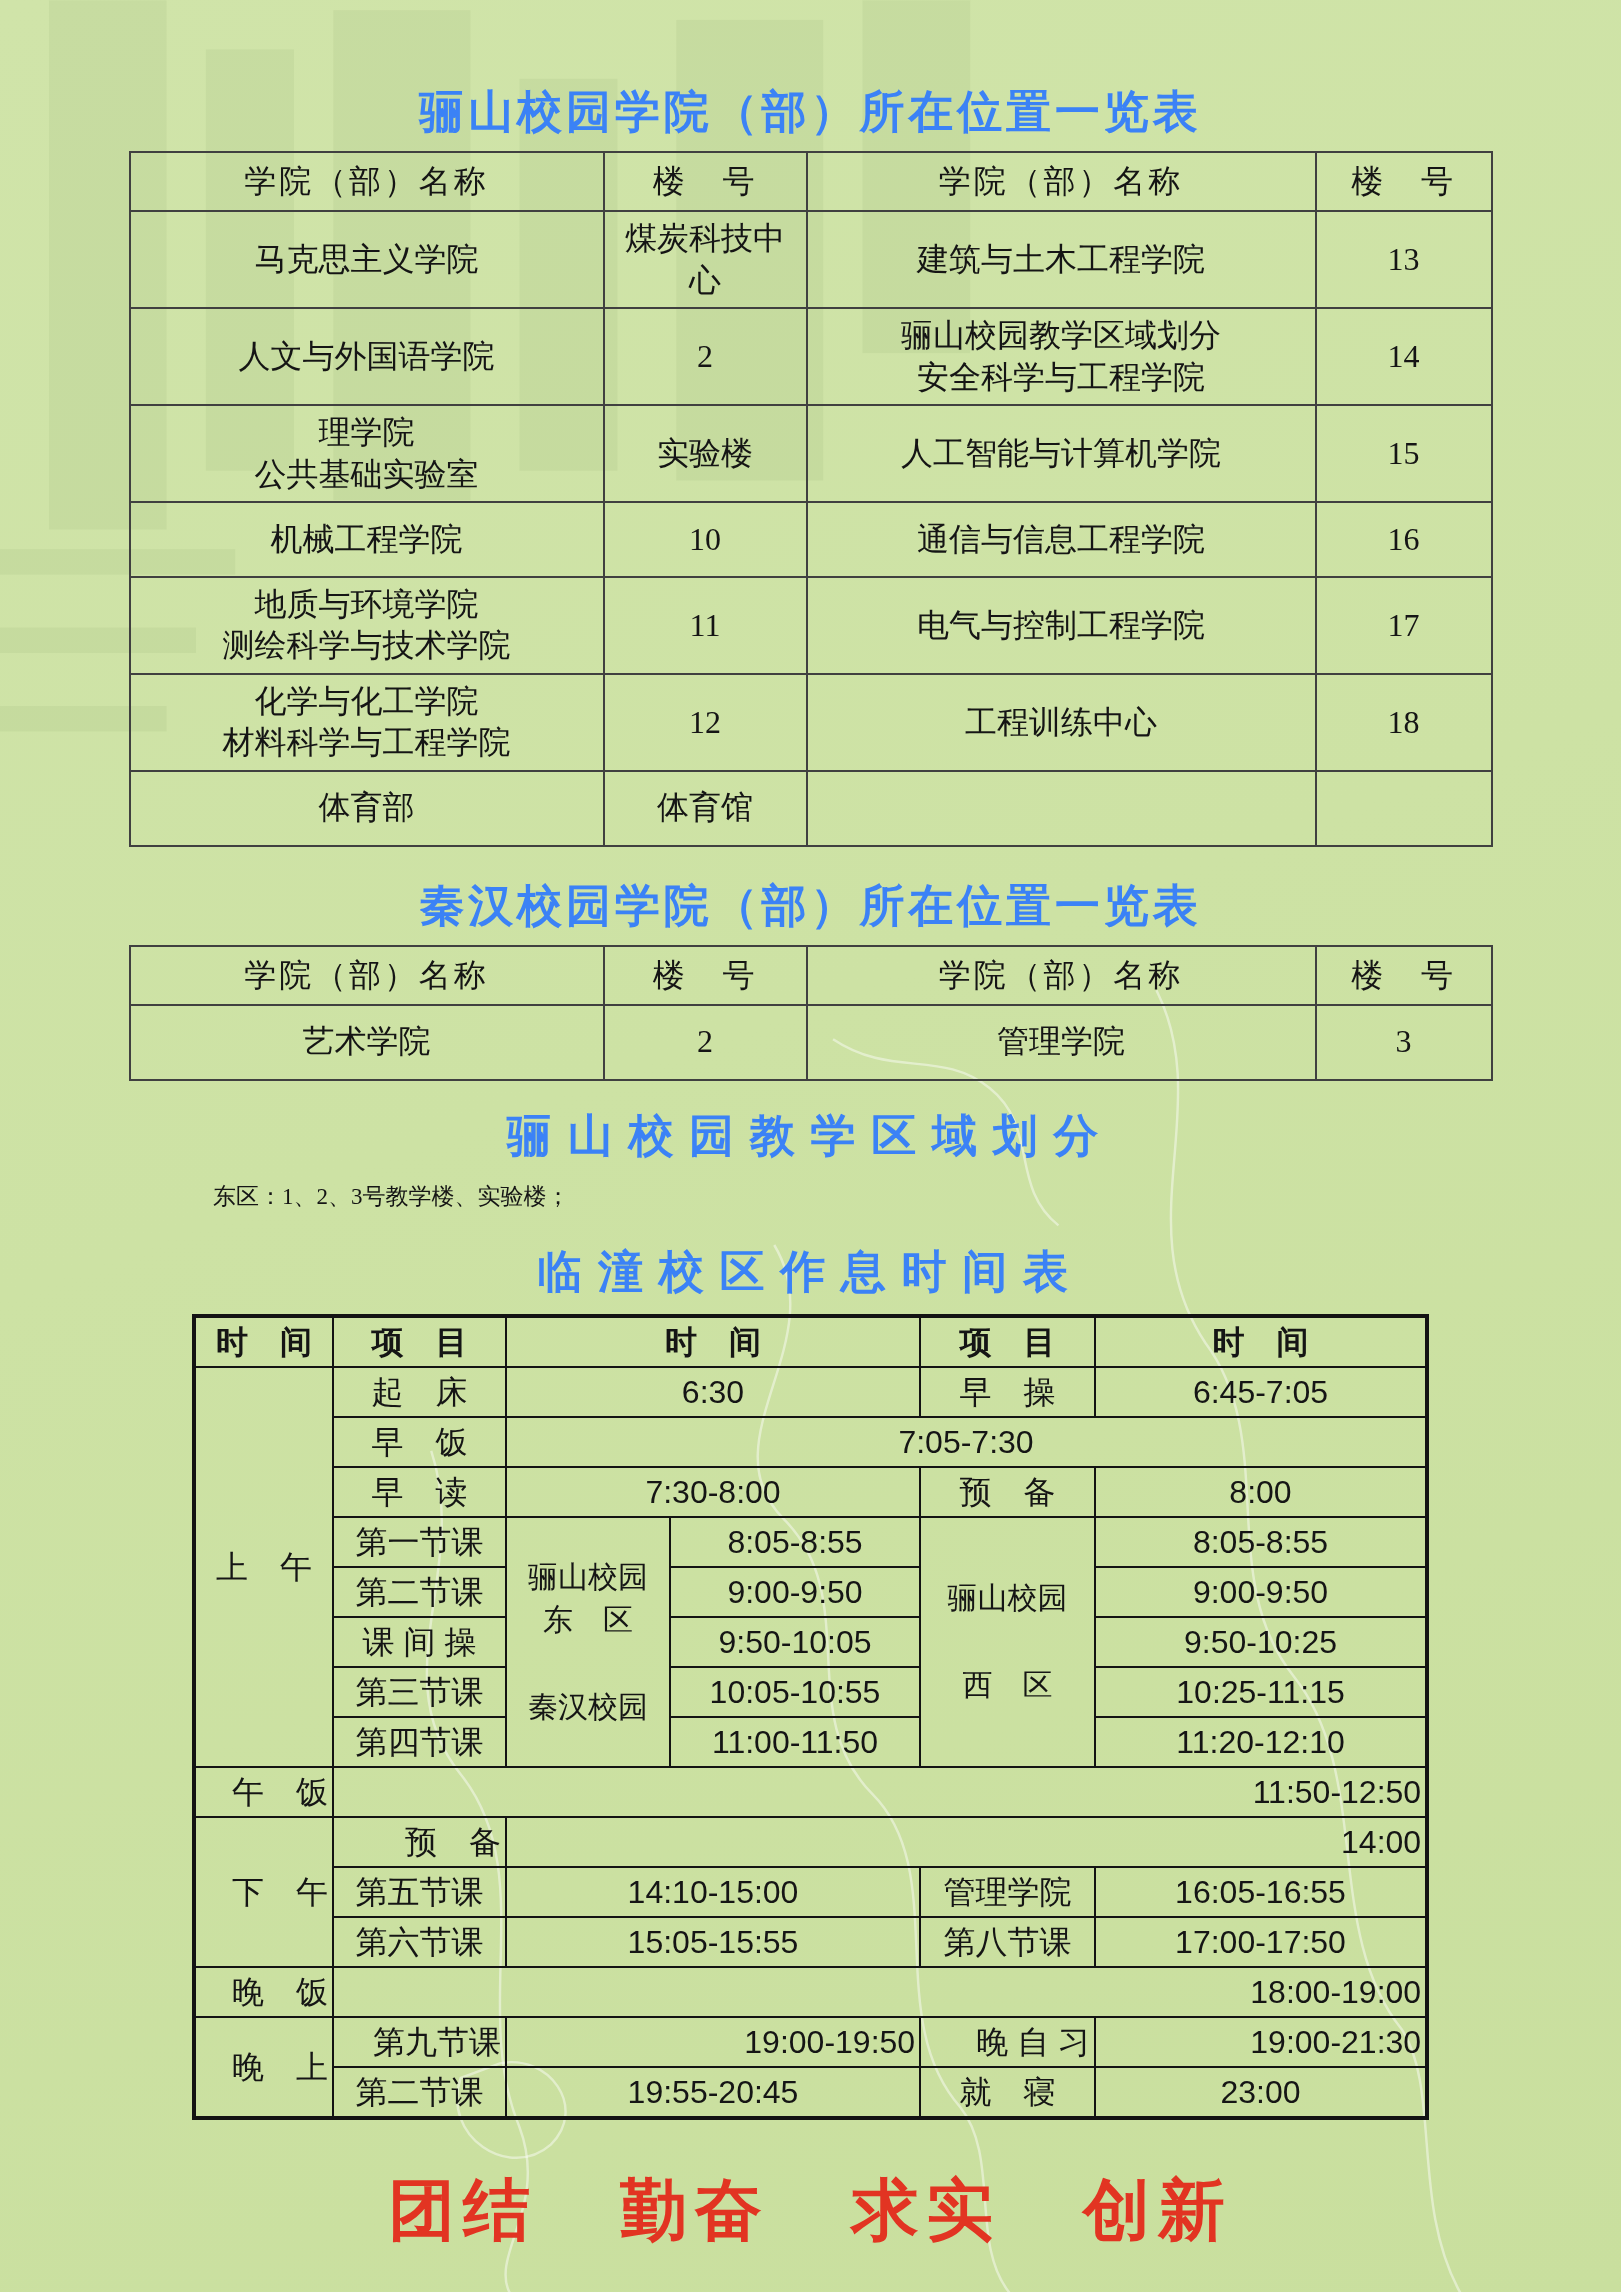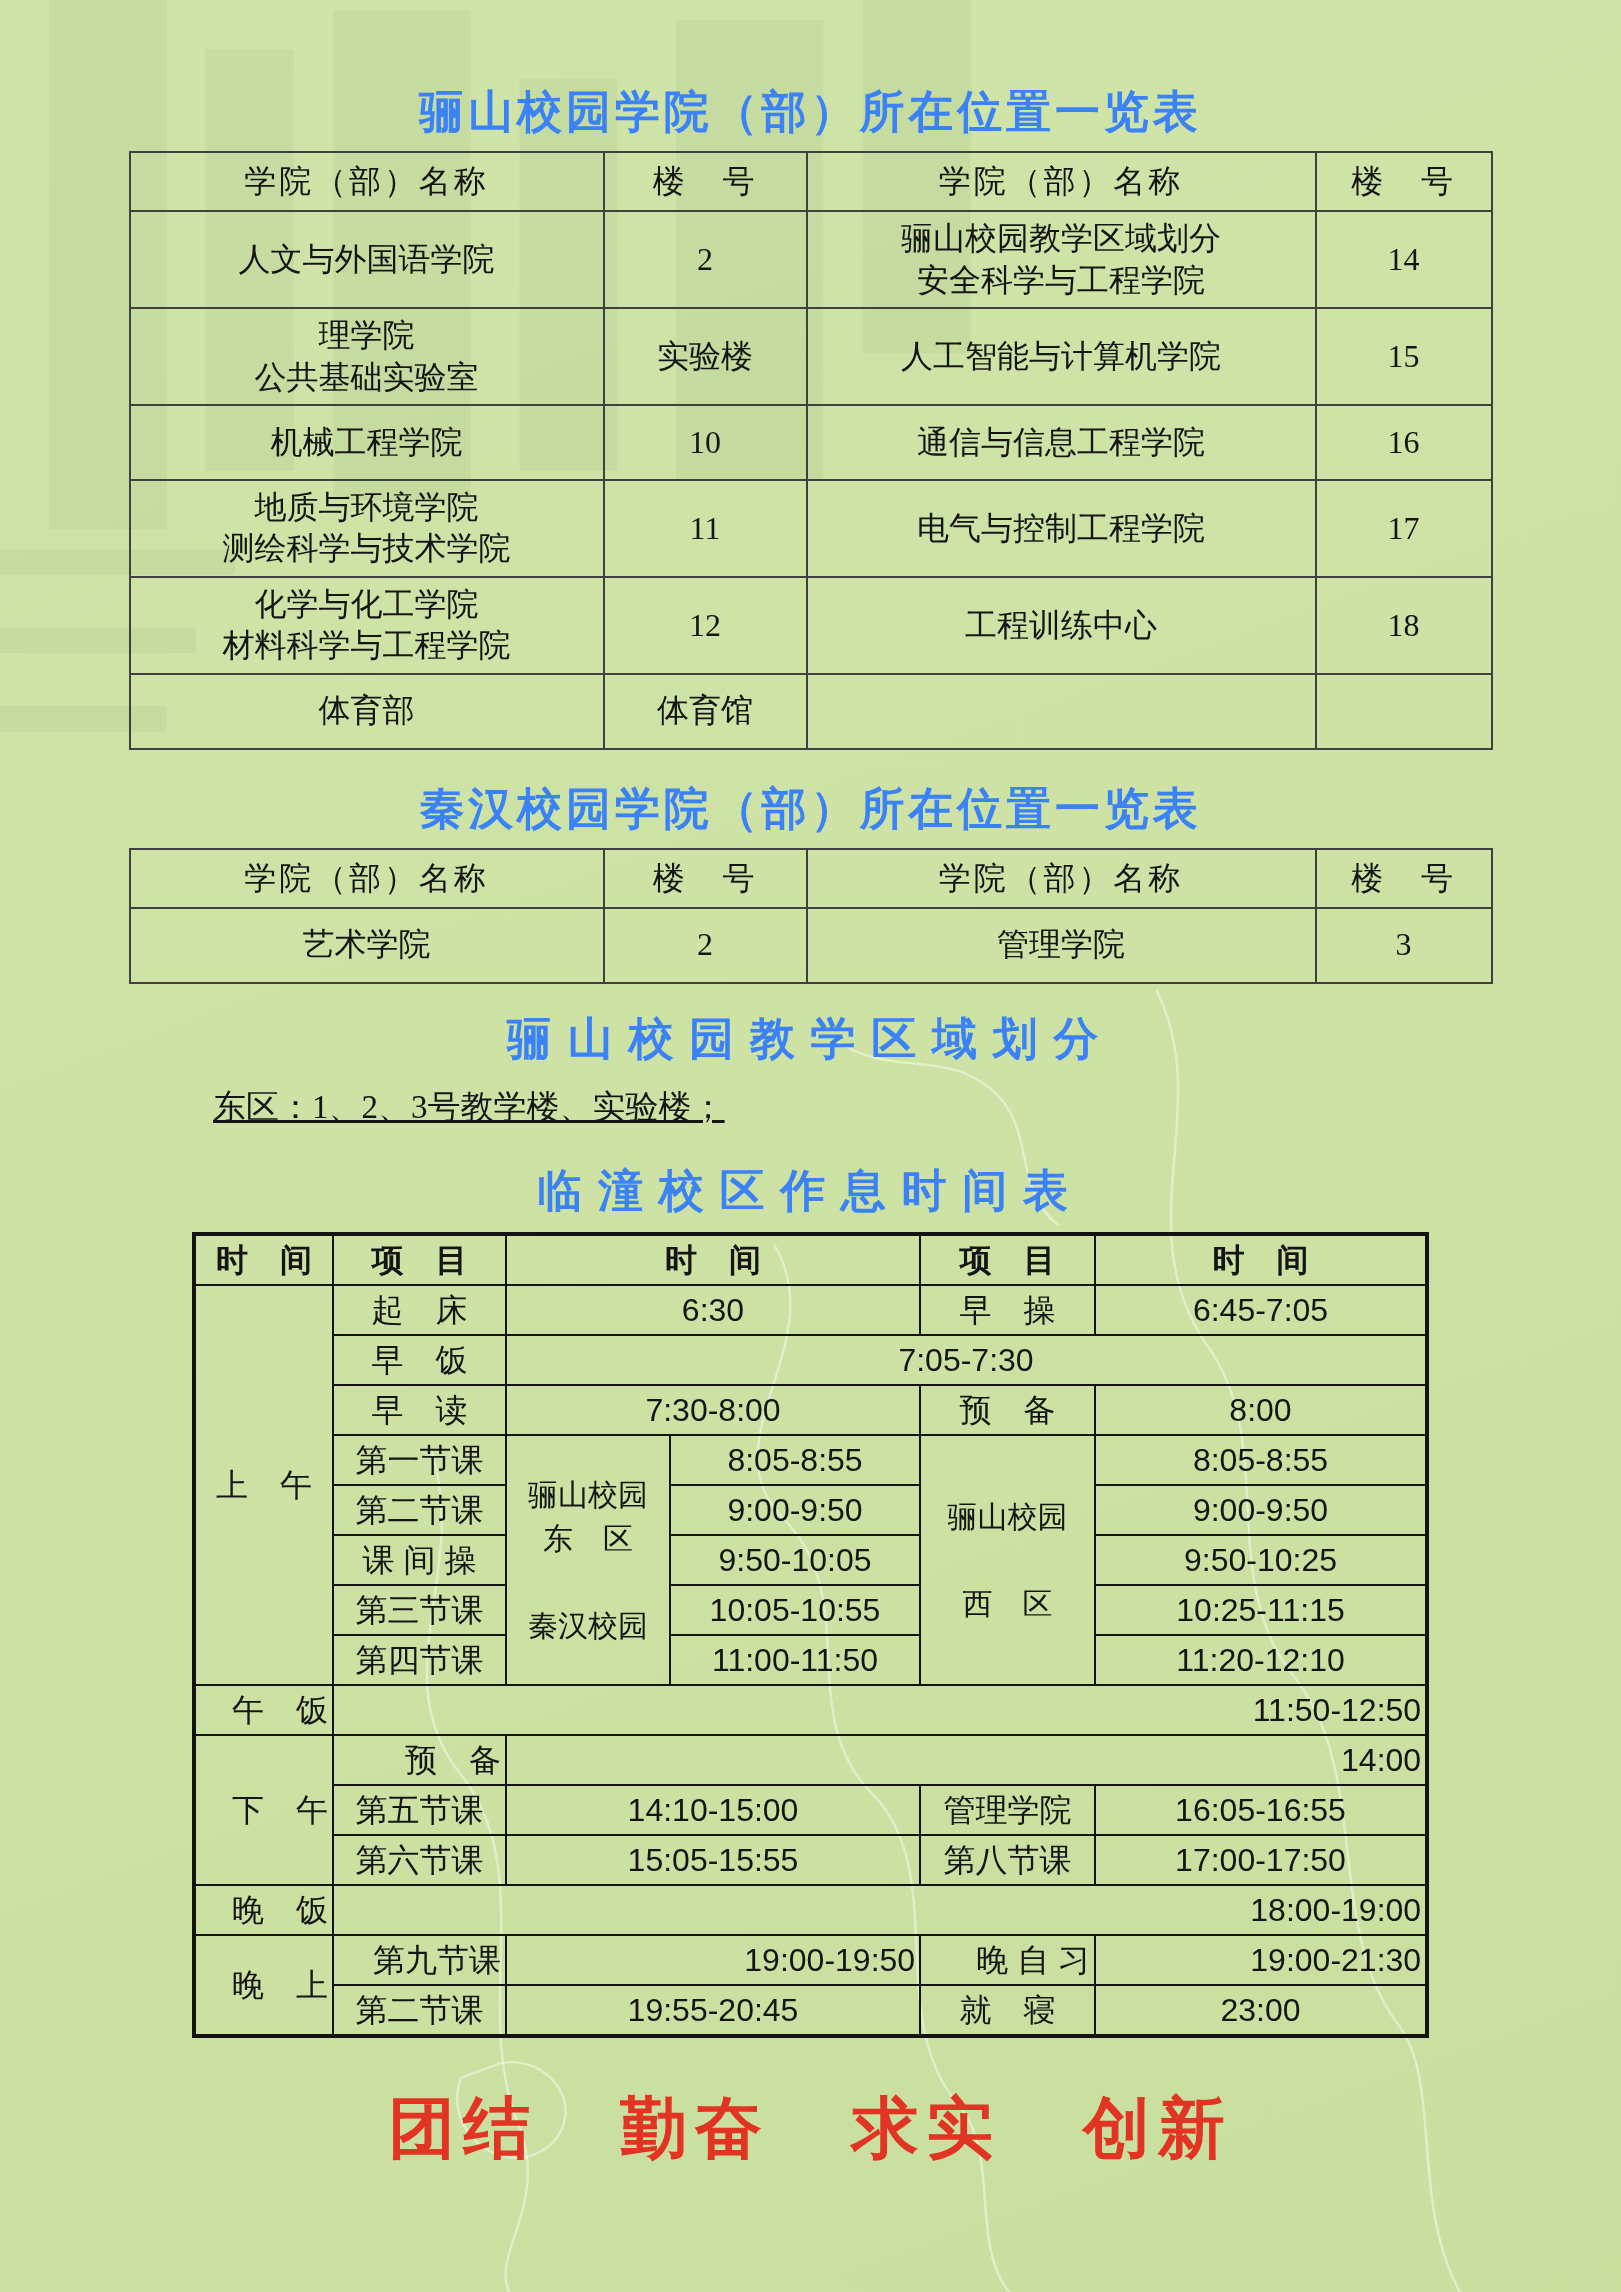--- a/index.html
+++ b/index.html
@@ -23,21 +23,21 @@
   table{border-collapse:collapse;table-layout:fixed;background:transparent;}
   .loc-table{width:1362px;border:2.9px solid #131313;font-size:32px;margin-top:13.7px;}
   .loc-table th,.loc-table td{
     border:2px solid #404040;text-align:center;vertical-align:middle;
     padding:5.9px 5.9px;line-height:1.3;
   }
   .loc-table th{height:45px;font-weight:normal;letter-spacing:2.9px;}
   .loc-table tbody td{height:61px;}
   .ml{white-space:pre-line;}
 
-  .zones{width:1234px;text-align:left;font-size:33px;line-height:1.55;margin-top:11.8px;padding-left:19.6px;box-sizing:border-box;text-decoration:underline;}
+  .zones{width:1234px;text-align:left;font-size:23px;line-height:1.55;margin-top:11.8px;padding-left:19.6px;box-sizing:border-box;}
   .zones .zl{margin:5.9px 0;}
 
   .sched{
     width:1234px;border:4.9px solid #131313;margin-top:15.7px;
     font-family:"Liberation Sans",sans-serif;font-size:32px;
   }
   .sched th,.sched td{
     border:2px solid #131313;text-align:center;vertical-align:middle;
     padding:2px 3.9px;height:44px;line-height:1.25;
   }
@@ -89,20 +89,26 @@
     <thead>
       <tr>
         <th>学院（部）名称</th>
         <th>楼　号</th>
         <th>学院（部）名称</th>
         <th>楼　号</th>
       </tr>
     </thead>
     <tbody>
       <tr>
+        <td class="ml">马克思主义学院</td>
+        <td>煤炭科技中心</td>
+        <td class="ml">建筑与土木工程学院</td>
+        <td>13</td>
+      </tr>
+      <tr>
         <td class="ml">人文与外国语学院</td>
         <td>2</td>
         <td class="ml">骊山校园教学区域划分
 安全科学与工程学院</td>
         <td>14</td>
       </tr>
       <tr>
         <td class="ml">理学院
 公共基础实验室</td>
         <td>实验楼</td>

